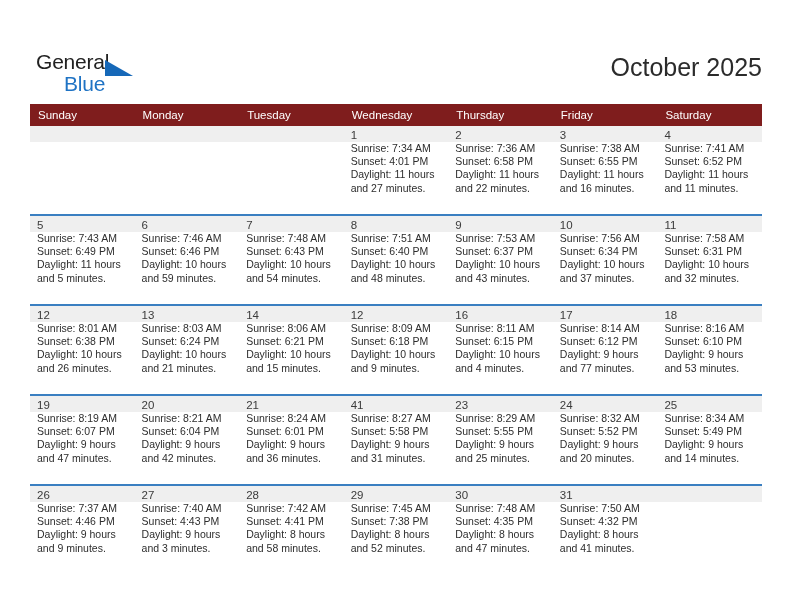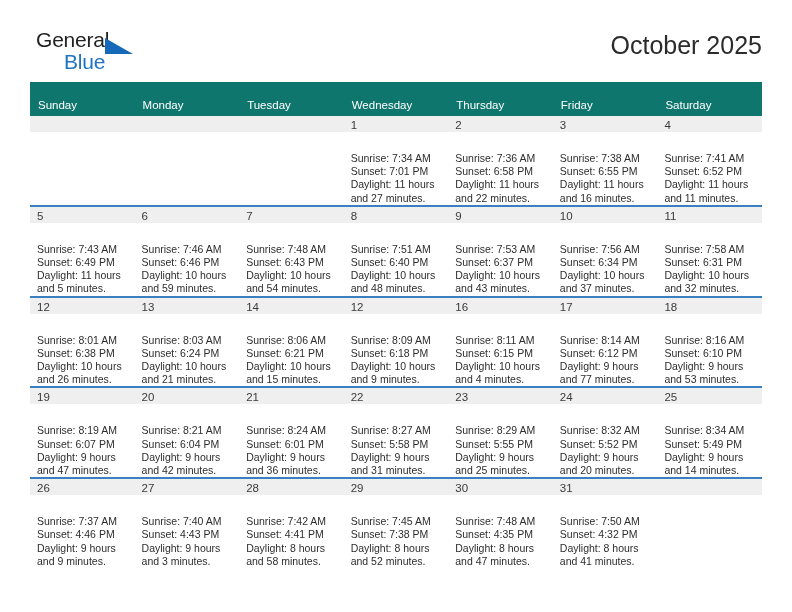--- a/index.html
+++ b/index.html
@@ -23,20 +23,21 @@
   }
 
   
   .header {
     display: flex;
     align-items: flex-start;
     justify-content: space-between;
     padding-top: 28px;
     height: 72px;
     box-sizing: border-box;
+    margin-top: 22px;
   }
   .logo {
     position: relative;
     width: 120px;
     height: 48px;
     padding-left: 6px;
   }
   .logo-general {
     font-size: 21px;
     color: #222222;
@@ -81,26 +82,26 @@
   }
 
   
   .calendar {
     width: 732px;
     border-collapse: collapse;
     table-layout: fixed;
     margin-top: 10px;
   }
   .calendar th {
-    background: #0f766e;
+    background: #7f1d1d;
     color: #ffffff;
     font-size: 11.5px;
     font-weight: normal;
     text-align: left;
-    padding: 17px 0 5px 8px;
+    padding: 5px 0 5px 8px;
     height: 11px;
     border: none;
   }
   .calendar td {
     vertical-align: top;
     padding: 0;
     border: none;
     border-top: 2px solid #3a7fc1;
     height: 88px;
     width: 104.5px;
@@ -115,25 +116,24 @@
     font-size: 11.5px;
     color: #3b3b3b;
     padding: 2px 0 1px 7px;
     box-sizing: border-box;
     line-height: 14px;
   }
   td.empty .daynum-band {
     background: #efefef;
   }
   .cell-body {
-    padding: 12px 7px 0 7px;
+    padding: 0 7px 0 7px;
     font-size: 10.5px;
     line-height: 13.2px;
     color: #2d2d2d;
-    margin-top: 8px;
   }
   .cell-body div {
     white-space: normal;
   }
 </style>
 </head>
 <body>
 
 <div class="page">
 
@@ -171,21 +171,21 @@
           <td class="empty">
             <div class="daynum-band"></div>
           </td>
           <td class="empty">
             <div class="daynum-band"></div>
           </td>
           <td class="">
             <div class="daynum-band">1</div>
             <div class="cell-body">
               <div>Sunrise: 7:34 AM</div>
-              <div>Sunset: 7:01 PM</div>
+              <div>Sunset: 4:01 PM</div>
               <div>Daylight: 11 hours and 27 minutes.</div>
             </div>
           </td>
           <td class="">
             <div class="daynum-band">2</div>
             <div class="cell-body">
               <div>Sunrise: 7:36 AM</div>
               <div>Sunset: 6:58 PM</div>
               <div>Daylight: 11 hours and 22 minutes.</div>
             </div>
@@ -342,21 +342,21 @@
           </td>
           <td class="">
             <div class="daynum-band">21</div>
             <div class="cell-body">
               <div>Sunrise: 8:24 AM</div>
               <div>Sunset: 6:01 PM</div>
               <div>Daylight: 9 hours and 36 minutes.</div>
             </div>
           </td>
           <td class="">
-            <div class="daynum-band">22</div>
+            <div class="daynum-band">41</div>
             <div class="cell-body">
               <div>Sunrise: 8:27 AM</div>
               <div>Sunset: 5:58 PM</div>
               <div>Daylight: 9 hours and 31 minutes.</div>
             </div>
           </td>
           <td class="">
             <div class="daynum-band">23</div>
             <div class="cell-body">
               <div>Sunrise: 8:29 AM</div>

